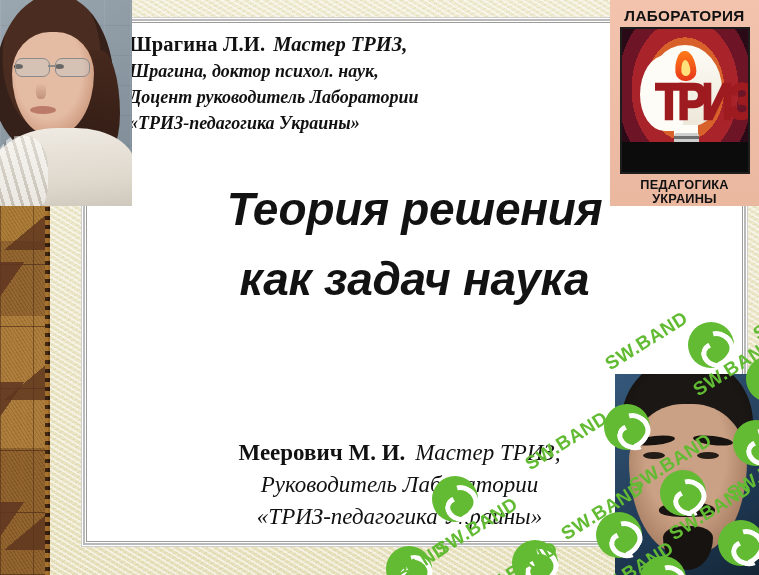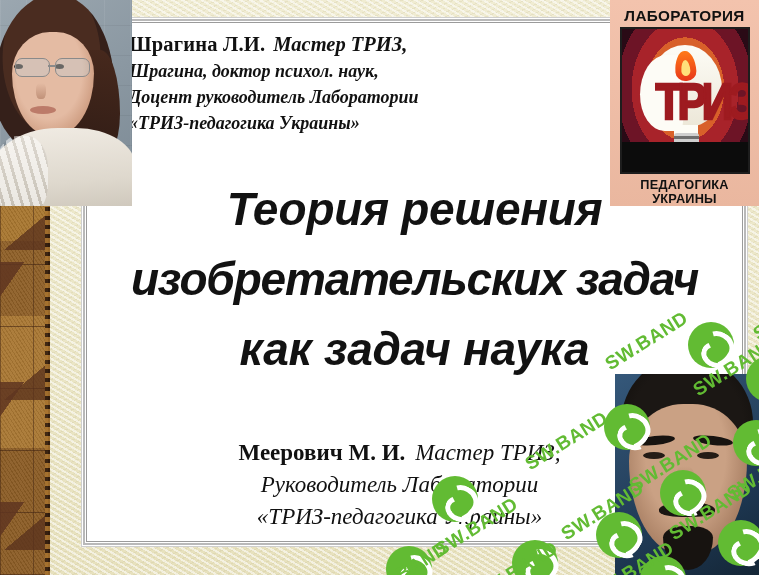--- a/index.html
+++ b/index.html
@@ -287,21 +287,20 @@
         <div class="line l1">
           <span class="nm">Шрагина Л.И.</span><span class="rk">Мастер ТРИЗ,</span>
         </div>
         <div class="line l2">Шрагина, доктор психол. наук,</div>
         <div class="line l3">Доцент руководитель Лаборатории</div>
         <div class="line l4">«ТРИЗ-педагогика Украины»</div>
       </div>
 
       <div class="main-title">
         <span class="t-line l1">Теория решения</span>
-        <span class="t-line l2">изобретательских задач</span>
         <span class="t-line l3">как задач наука</span>
       </div>
 
       <div class="author-bottom">
         <div class="b1">
           <span class="nm">Меерович М. И.</span><span class="rk">Мастер ТРИЗ,</span>
         </div>
         <div class="b2">Руководитель Лаборатории</div>
         <div class="b3">«ТРИЗ-педагогика Украины»</div>
       </div>

